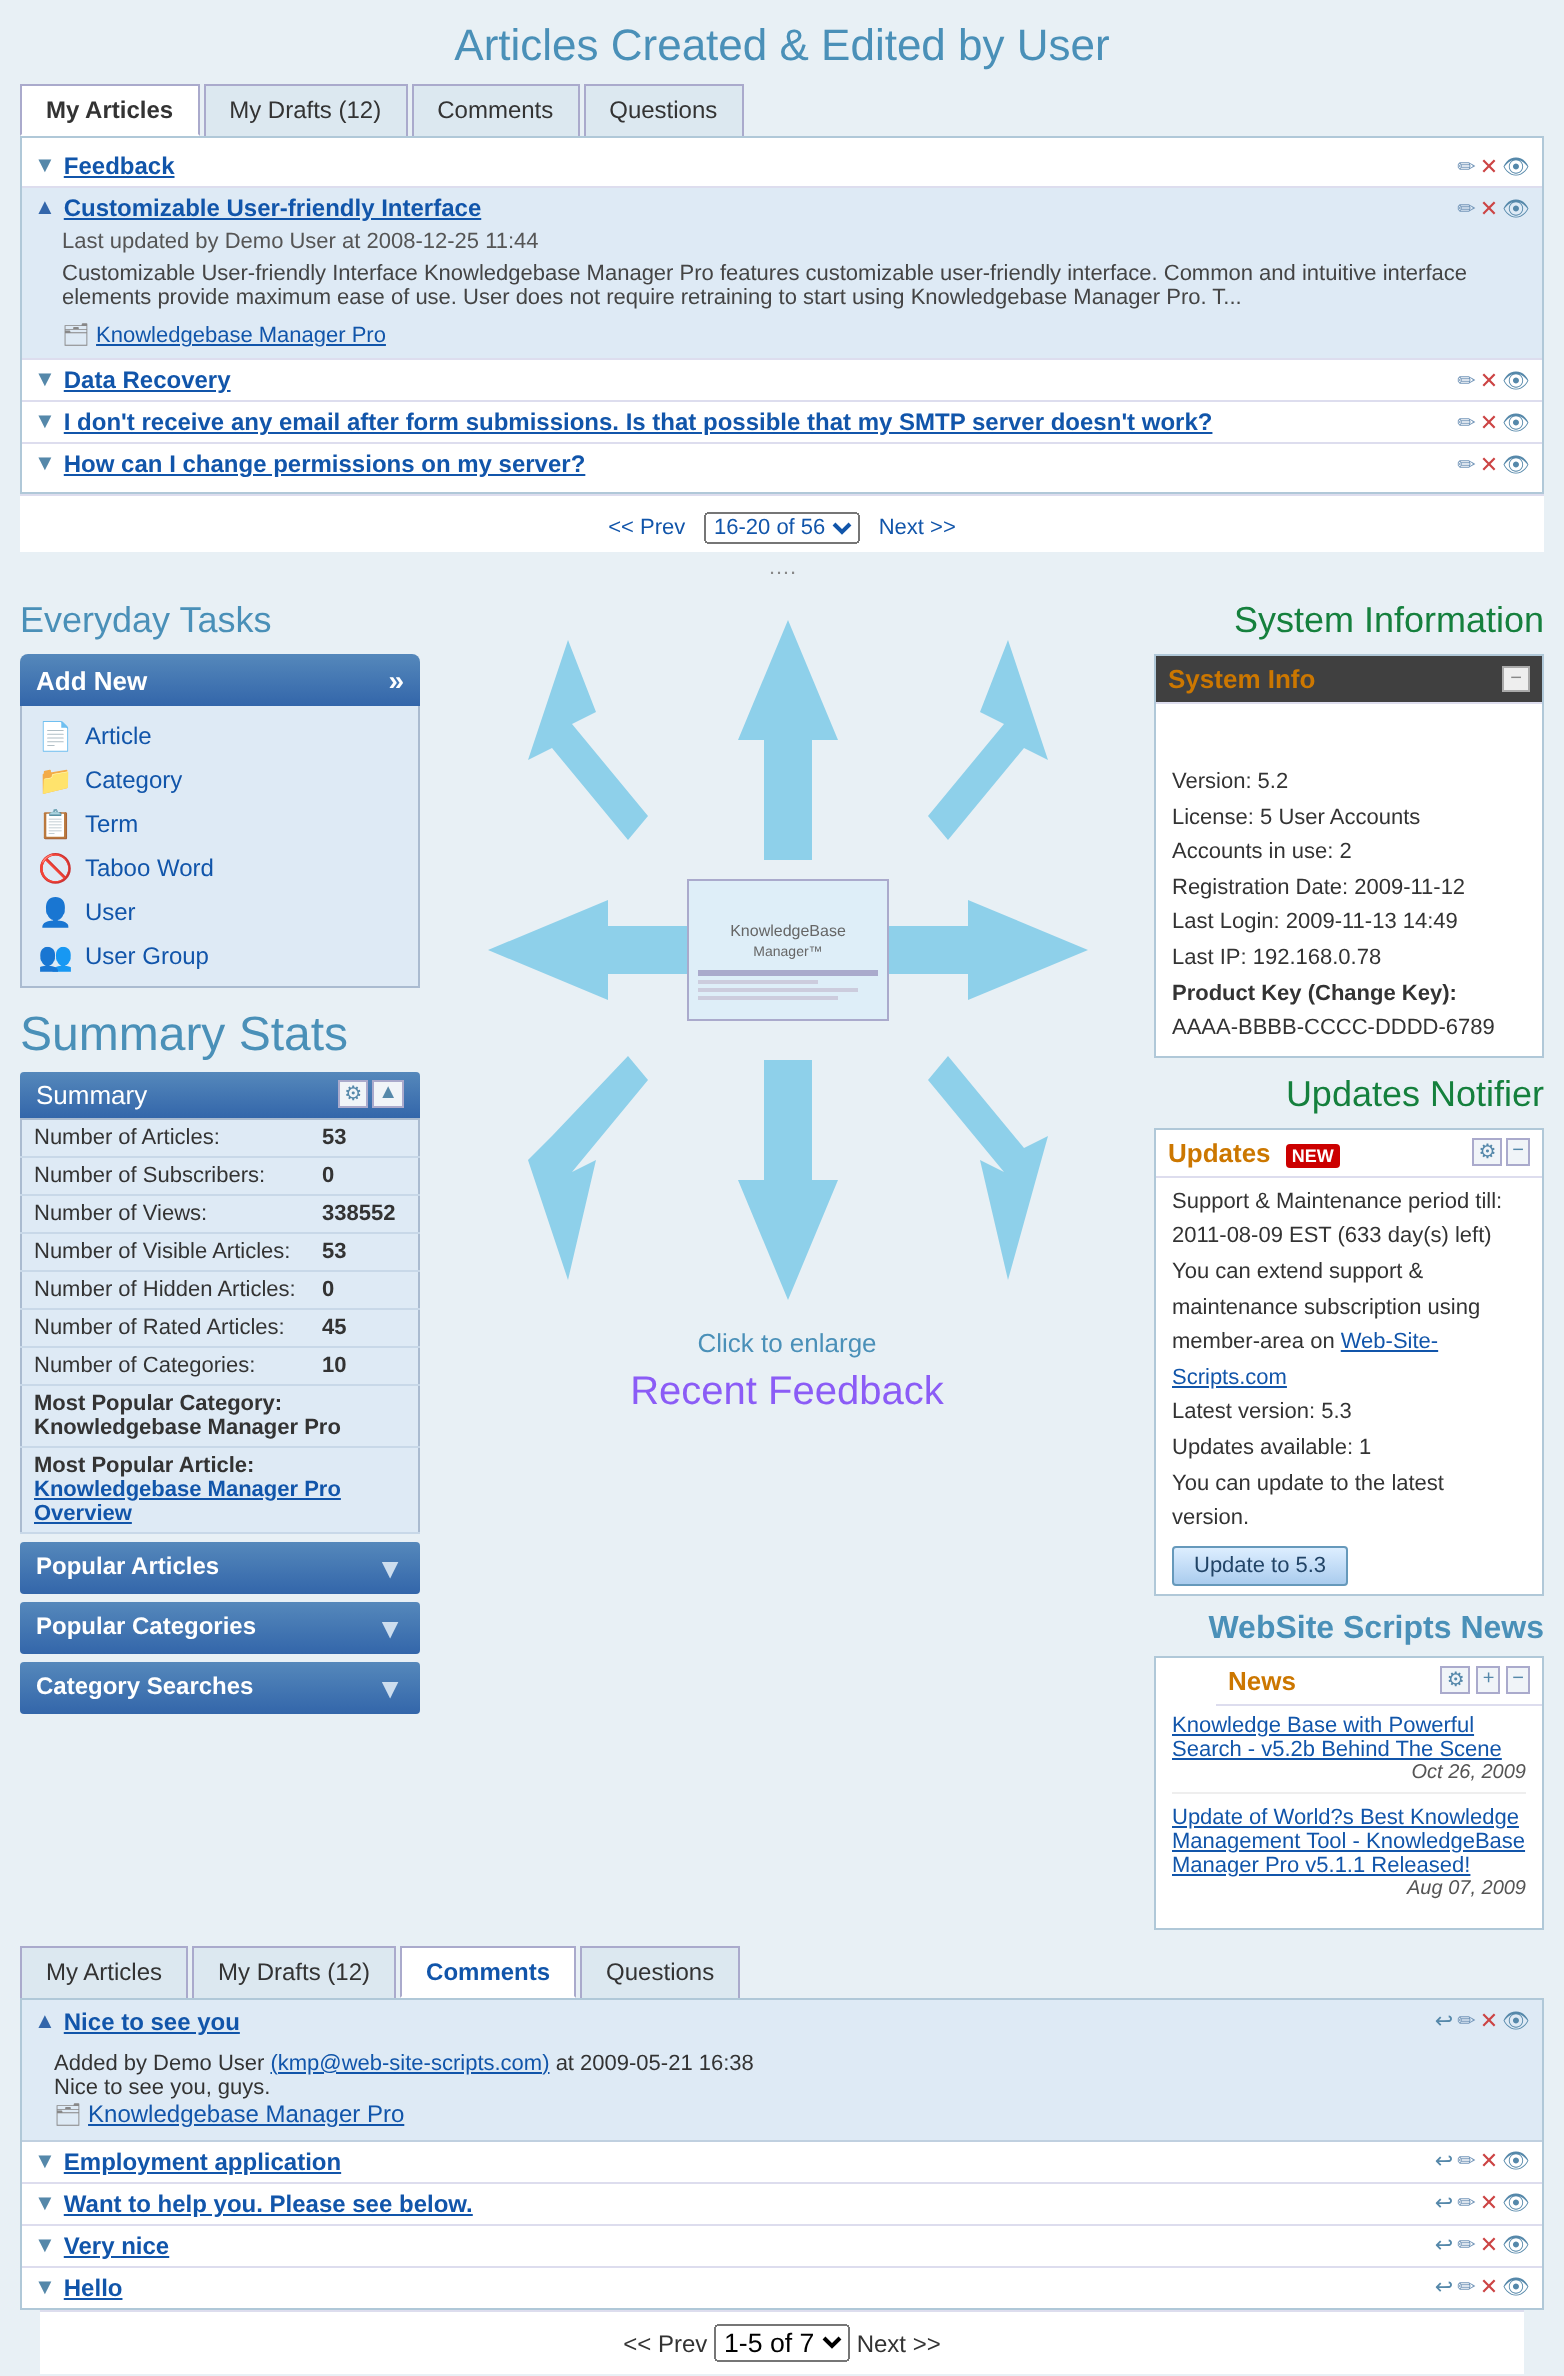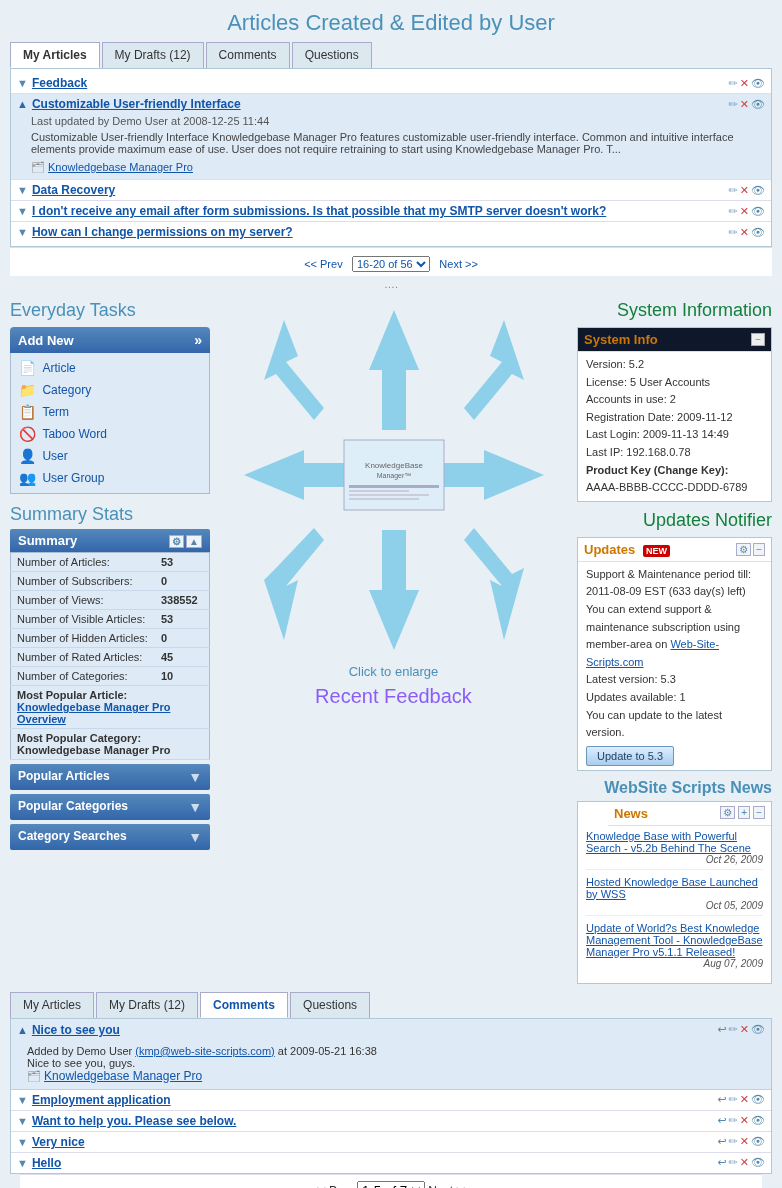--- a/index.html
+++ b/index.html
@@ -49,22 +49,22 @@
     
     .add-new-panel { background: linear-gradient(to bottom, #5588bb, #3366aa); border-radius: 4px 4px 0 0; margin-bottom: 0; }
     .add-new-header { display: flex; justify-content: space-between; align-items: center; padding: 5px 8px; color: #fff; font-weight: bold; font-size: 13px; }
     .add-new-collapse { color: #fff; cursor: pointer; font-size: 14px; font-weight: bold; }
     .add-new-items { background: #deeaf5; border: 1px solid #aabbd0; border-top: none; padding: 4px 0; }
     .add-new-item { display: flex; align-items: center; padding: 3px 8px; cursor: pointer; color: #1155aa; }
     .add-new-item .item-icon { margin-right: 6px; font-size: 14px; }
     .add-new-item a { color: #1155aa; text-decoration: none; font-size: 12px; }
 
     
-    .summary-title { font-size: 18px; color: #4a90b8; font-weight: normal; margin: 10px 0 4px; }
-    .summary-panel-header { display: flex; justify-content: space-between; align-items: flex-end; background: linear-gradient(to bottom, #5588bb, #3366aa); color: #fff; padding: 4px 8px; font-weight: bold; font-size: 13px; border-radius: 2px 2px 0 0; gap: 24px; }
+    .summary-title { font-size: 24px; color: #4a90b8; font-weight: normal; margin: 10px 0 4px; }
+    .summary-panel-header { display: flex; justify-content: space-between; align-items: flex-start; background: linear-gradient(to bottom, #5588bb, #3366aa); color: #fff; padding: 4px 8px; font-weight: normal; font-size: 13px; border-radius: 2px 2px 0 0; gap: 24px; }
     .summary-table { width: 100%; border-collapse: collapse; background: #deeaf5; border: 1px solid #aabbd0; }
     .summary-table tr td { padding: 3px 6px; font-size: 11px; border-bottom: 1px solid #c8d8e8; }
     .summary-table tr td:last-child { font-weight: bold; }
     .summary-link { color: #1155aa; text-decoration: underline; font-size: 11px; }
 
     
     .collapsible-section { background: linear-gradient(to bottom, #5588bb, #3366aa); color: #fff; padding: 5px 8px; margin-top: 4px; cursor: pointer; display: flex; justify-content: space-between; font-size: 12px; font-weight: bold; border-radius: 2px; }
     .collapsible-section .arrow { color: #cde; font-size: 14px; }
 
     
@@ -72,23 +72,23 @@
     .click-enlarge { color: #4a90b8; font-size: 13px; text-align: center; margin-top: 4px; cursor: pointer; }
 
     
     .arrows-svg { width: 320px; height: 360px; }
 
     
     .feedback-title { font-size: 20px; color: #8b5cf6; font-weight: normal; text-align: center; margin: 6px 0; }
 
     
     .sys-info-box { background: #fff; border: 1px solid #b0c8d8; margin-bottom: 8px; }
-    .sys-info-header { display: flex; justify-content: space-between; align-items: center; background: #0f172a; padding: 4px 6px; border-bottom: 1px solid #dde; }
+    .sys-info-header { display: flex; justify-content: space-between; align-items: center; background: #404040; padding: 4px 6px; border-bottom: 1px solid #dde; }
     .sys-info-title { color: #cc7700; font-weight: bold; font-size: 13px; }
-    .sys-info-content { padding: 4px 8px; font-size: 11px; line-height: 1.6; }
+    .sys-info-content { padding: 4px 8px; font-size: 11px; line-height: 1.6; margin-top: 27px; }
     .sys-info-content strong { font-weight: bold; }
     .minimize-btn { cursor: pointer; color: #888; border: 1px solid #aaa; padding: 0 3px; font-size: 10px; background: #eee; }
 
     
     .updates-box { background: #fff; border: 1px solid #b0c8d8; margin-bottom: 8px; }
     .updates-header { display: flex; justify-content: space-between; align-items: center; padding: 4px 6px; border-bottom: 1px solid #dde; }
     .updates-title { color: #cc7700; font-weight: bold; font-size: 13px; }
     .new-badge { background: #cc0000; color: #fff; font-size: 9px; padding: 1px 3px; border-radius: 2px; margin-left: 4px; }
     .updates-content { padding: 4px 8px; font-size: 11px; line-height: 1.6; }
     .updates-content a { color: #1155aa; text-decoration: underline; }
@@ -288,29 +288,29 @@
             </tr>
         <tr>
               <td>Number of Rated Articles:</td>
               <td>45</td>
             </tr>
         <tr>
               <td>Number of Categories:</td>
               <td>10</td>
             </tr>
         <tr>
+          <td colspan="2" style="padding:3px 6px; font-size:11px;">
+            <div>Most Popular Category:</div>
+            <div>Knowledgebase Manager Pro</div>
+          </td>
+        </tr>
+        <tr>
           <td colspan="2" style="padding:3px 6px; font-size:11px; border-bottom:1px solid #c8d8e8;">
             <div>Most Popular Article:</div>
             <a class="summary-link">Knowledgebase Manager Pro Overview</a>
-          </td>
-        </tr>
-        <tr>
-          <td colspan="2" style="padding:3px 6px; font-size:11px;">
-            <div>Most Popular Category:</div>
-            <div>Knowledgebase Manager Pro</div>
           </td>
         </tr>
       </tbody>
         </table>
     </div>
 
     <div class="collapsible-section">
       <span>Popular Articles</span>
       <span class="arrow">▼</span>
     </div>
@@ -407,24 +407,20 @@
           <span class="hbtn">⚙</span>
           <span class="hbtn">+</span>
           <span class="hbtn">−</span>
         </div>
       </div>
       <div class="news-content">
         <div class="news-item">
           <div class="news-item-title">Knowledge Base with Powerful Search - v5.2b Behind The Scene</div>
           <div class="news-item-date">Oct 26, 2009</div>
         </div>
-        <div class="news-item">
-          <div class="news-item-title">Hosted Knowledge Base Launched by WSS</div>
-          <div class="news-item-date">Oct 05, 2009</div>
-        </div>
         <div class="news-item" style="border-bottom:none;">
           <div class="news-item-title">Update of World?s Best Knowledge Management Tool - KnowledgeBase Manager Pro v5.1.1 Released!</div>
           <div class="news-item-date">Aug 07, 2009</div>
         </div>
       </div>
     </div>
   </div>
 </div>
 
 <div class="bottom-section">

